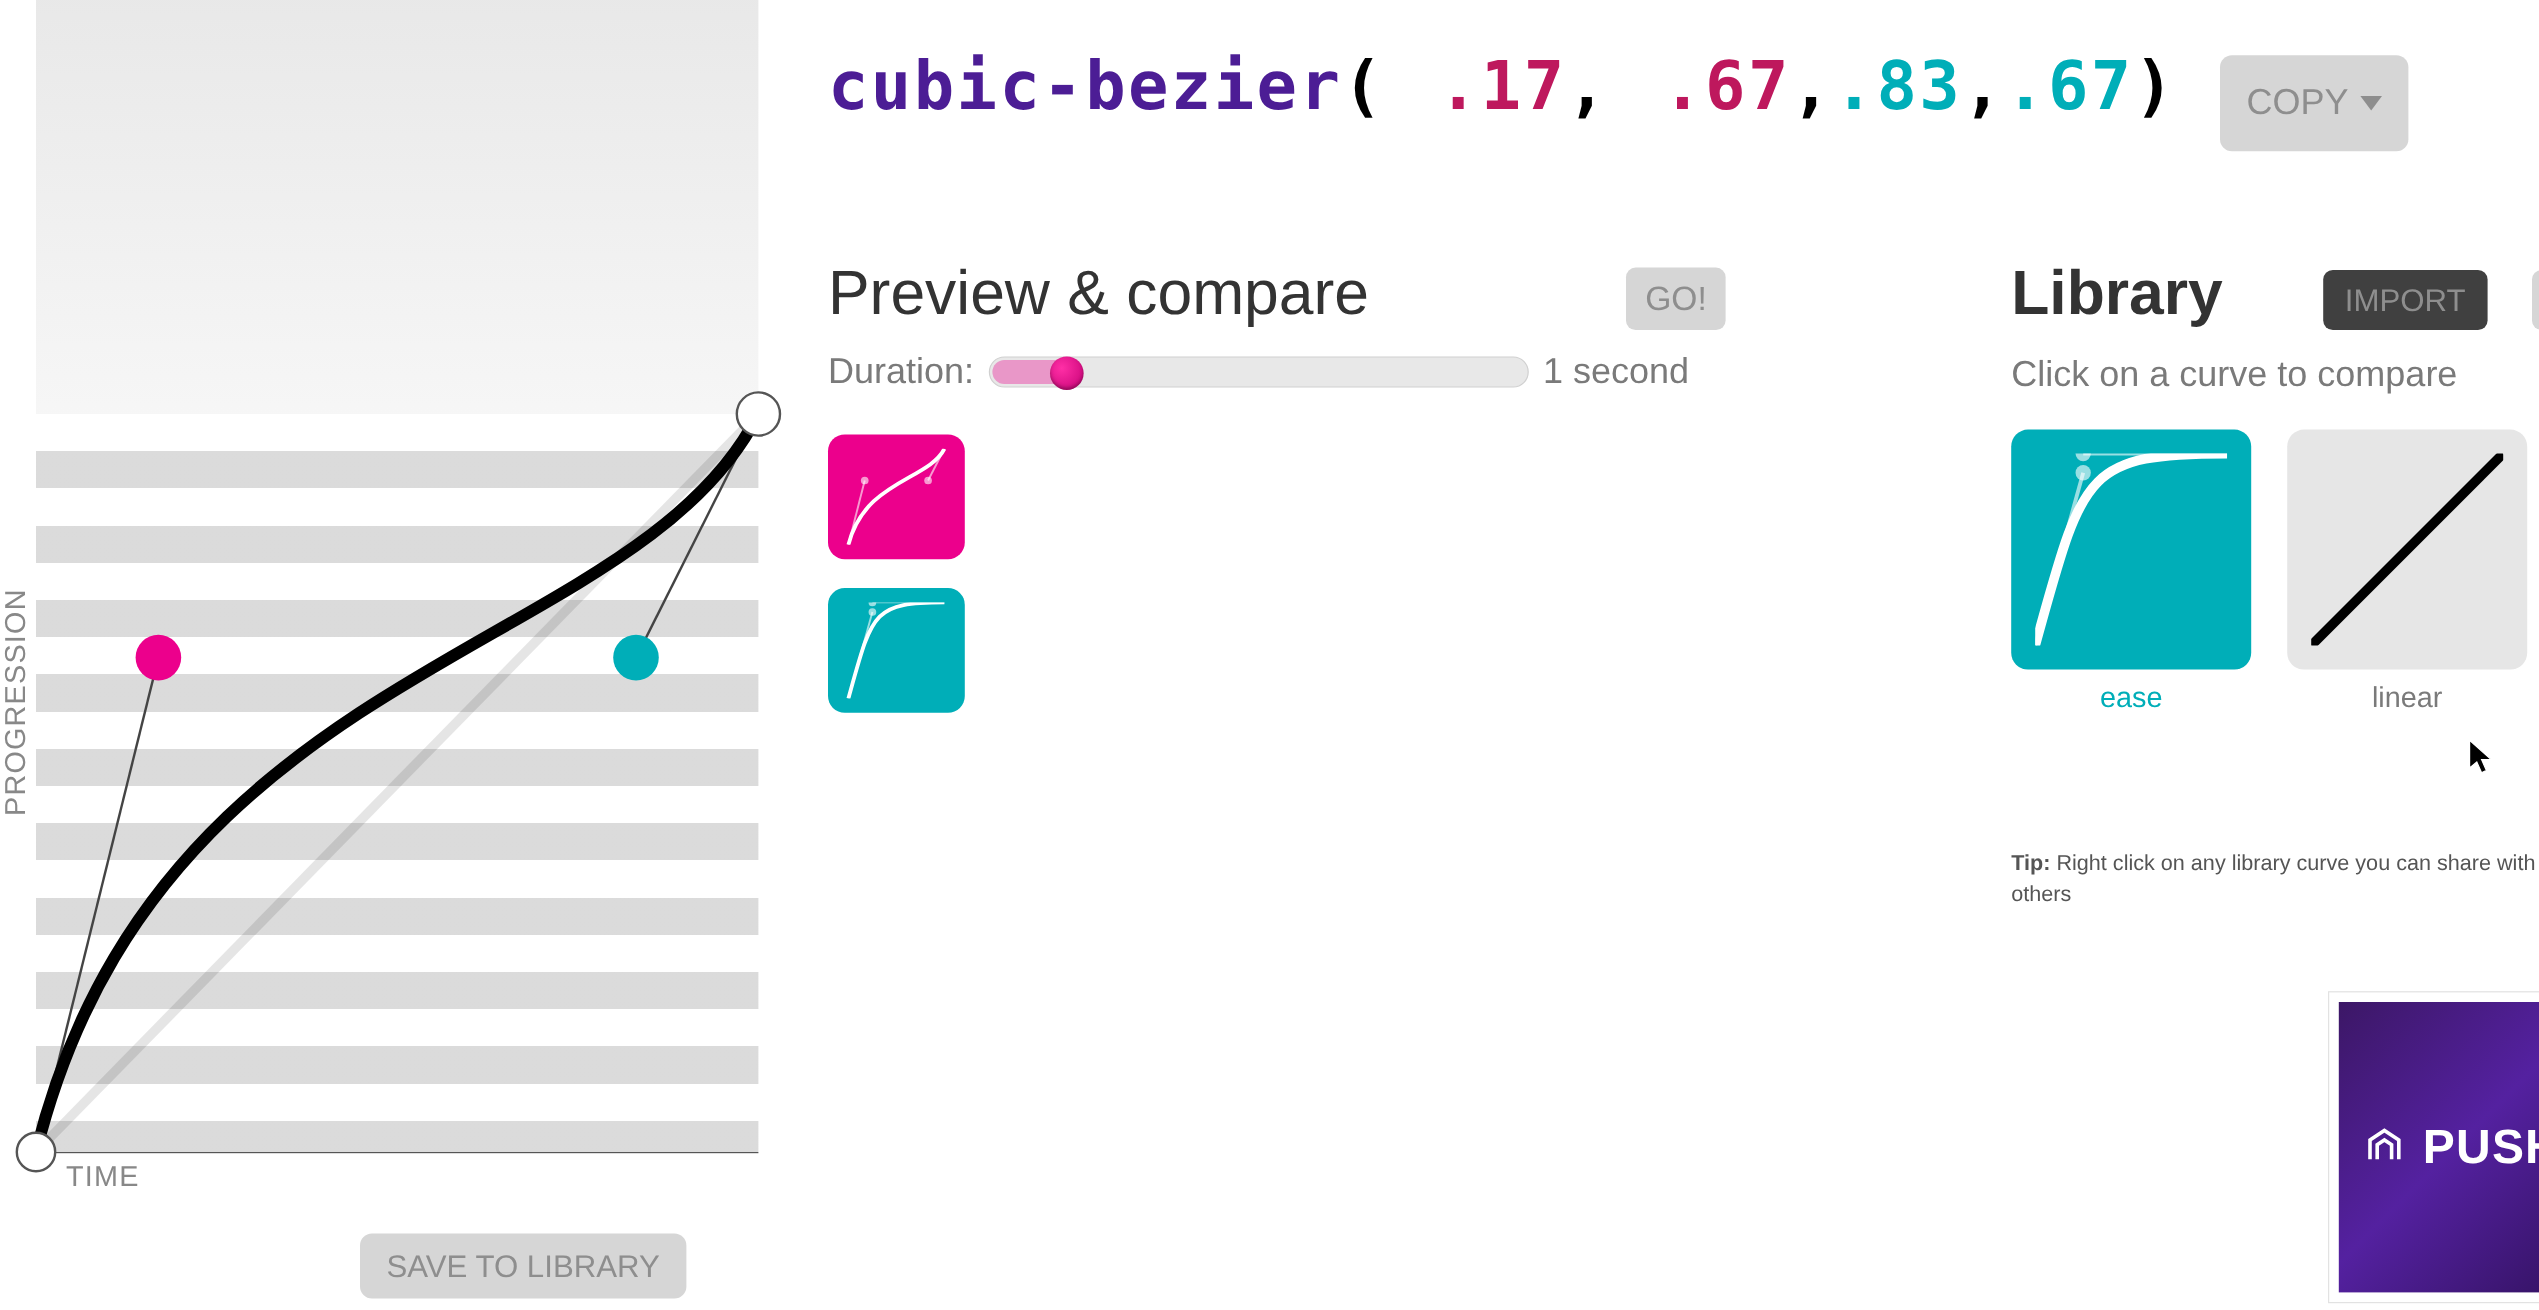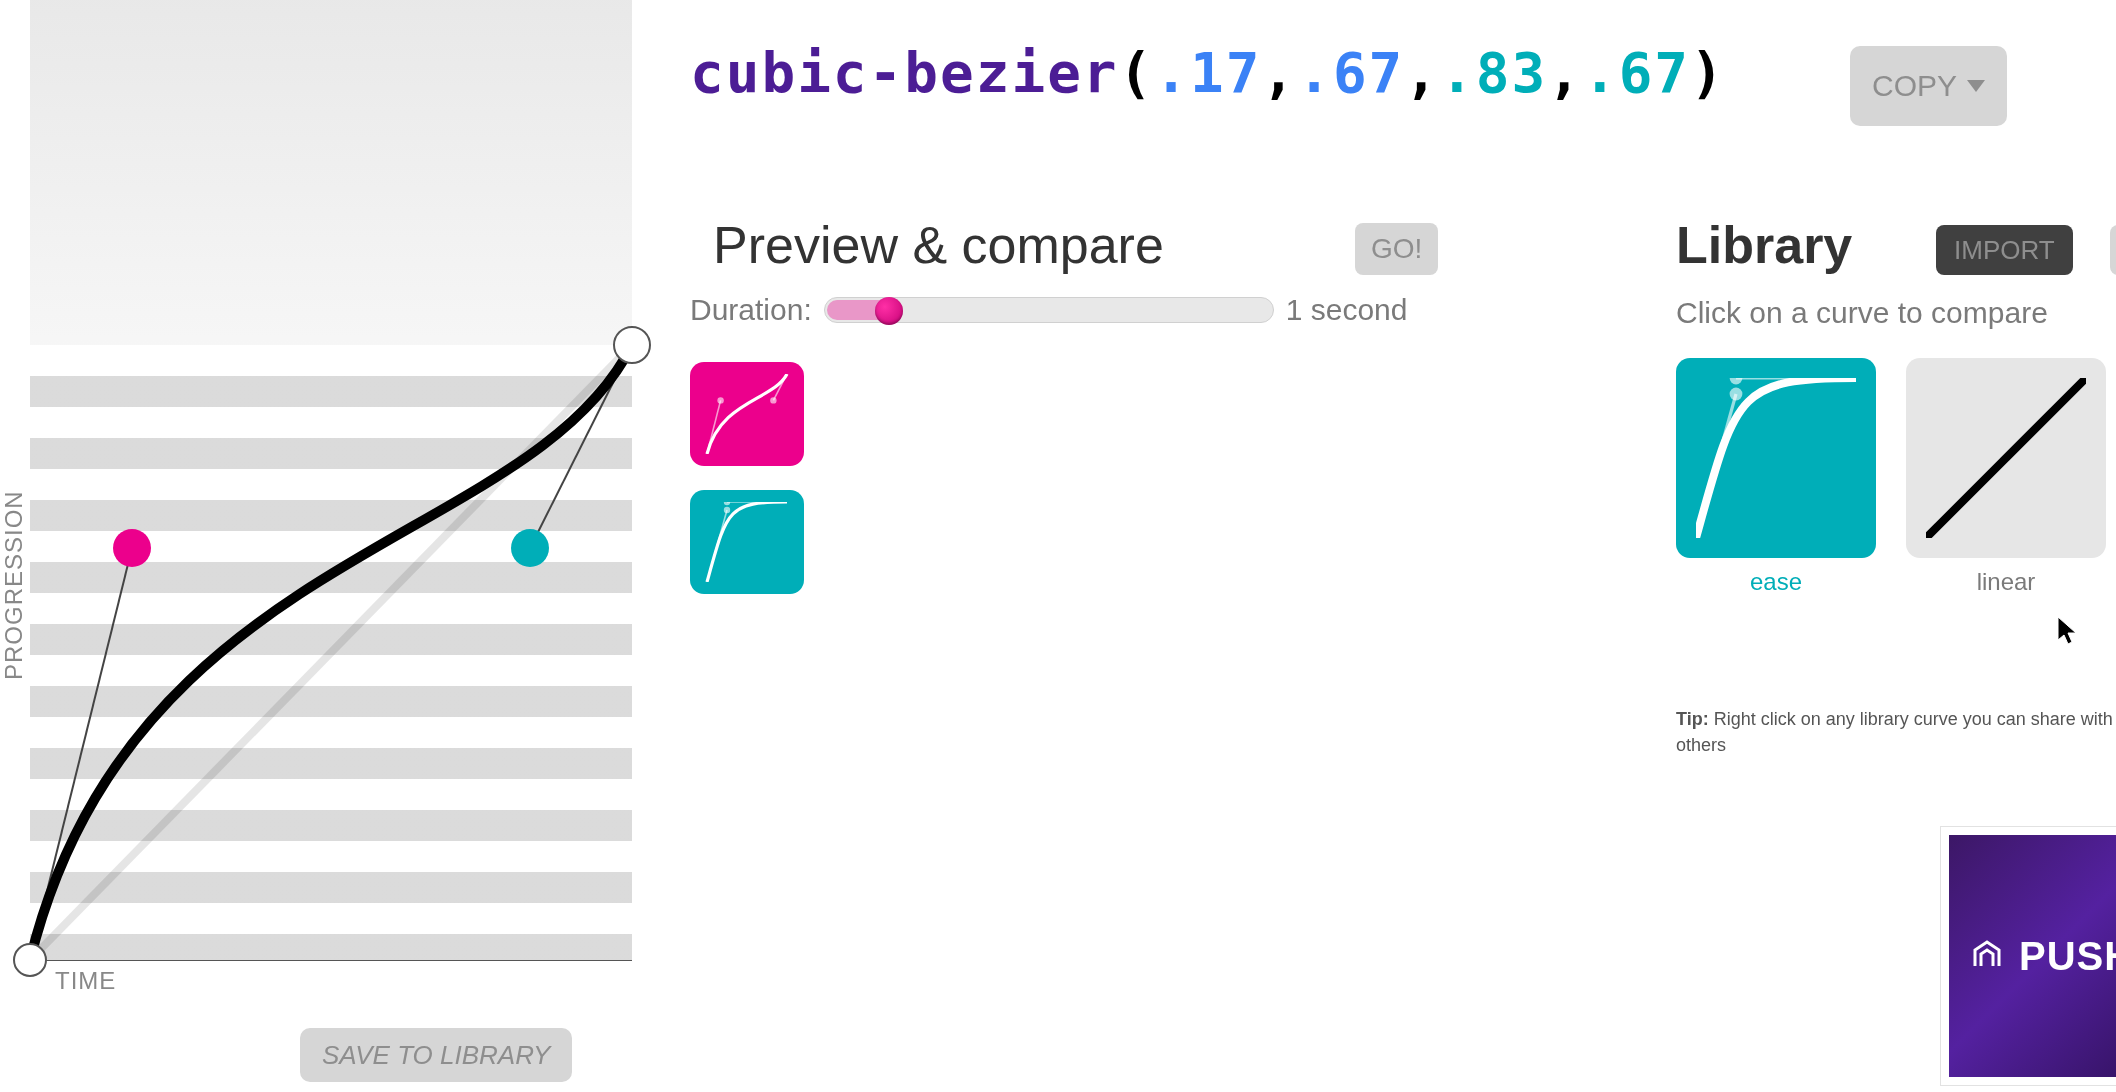--- a/index.html
+++ b/index.html
@@ -52,53 +52,52 @@
   .handle-dot-p2 { fill: #00aeb8; stroke: none; }
   .end-dot { fill: #fff; stroke: #555; stroke-width: 2; }
 
   .save-btn {
     position: absolute; left: 300px; top: 1028px;
     height: 54px; padding: 0 22px;
     border-radius: 10px; border: none;
     background: #d6d6d6; color: #8e8e8e;
     font-size: 26px; font-weight: 500;
     cursor: pointer;
-    font-style: italic;
   }
 
   
   .right-col {
     position: absolute; left: 660px; top: 0; right: 0; height: 1092px;
   }
 
   .code-line {
     position: absolute; left: 30px; top: 40px;
     font-family: "Menlo", "Consolas", monospace;
     font-size: 56px; font-weight: 800; letter-spacing: 2px;
     color: #000; white-space: nowrap;
   }
   .code-line .fn { color: #4c1d95; }
   .code-line .paren, .code-line .comma { color: #000; font-weight: 800; }
-  .code-line .p1 { color: #3b82f6; }
+  .code-line .p1 { color: #be185d; margin-left: 44px; }
   .code-line .p2 { color: #00aeb8; }
 
   .copy-btn {
     position: absolute; left: 1190px; top: 46px;
     height: 80px; padding: 0 22px;
     border-radius: 10px; border: none;
     background: #d6d6d6; color: #8e8e8e;
     font-size: 30px; font-weight: 500;
     cursor: pointer; display: flex; align-items: center; gap: 10px;
   }
   .copy-btn .chev { border-left: 9px solid transparent; border-right: 9px solid transparent; border-top: 12px solid #8e8e8e; }
 
   .section-h {
     font-size: 52px; font-weight: 400; color: #333;
   }
-  .preview-h { position: absolute; left: 30px; top: 215px; margin-left: 23px; }
+  .preview-h { position: absolute; left: 30px; top: 215px; }
   .duration-row { position: absolute; left: 30px; top: 293px; display: flex; align-items: center; gap: 12px; font-size: 30px; color: #7a7a7a; }
   .slider-track {
     width: 450px; height: 26px; border-radius: 13px;
     background: #e8e8e8;
     border: 1px solid #d0d0d0;
     position: relative;
   }
   .slider-fill {
     position: absolute; left: 2px; top: 2px; height: 20px; width: 66px;
     border-radius: 10px;

